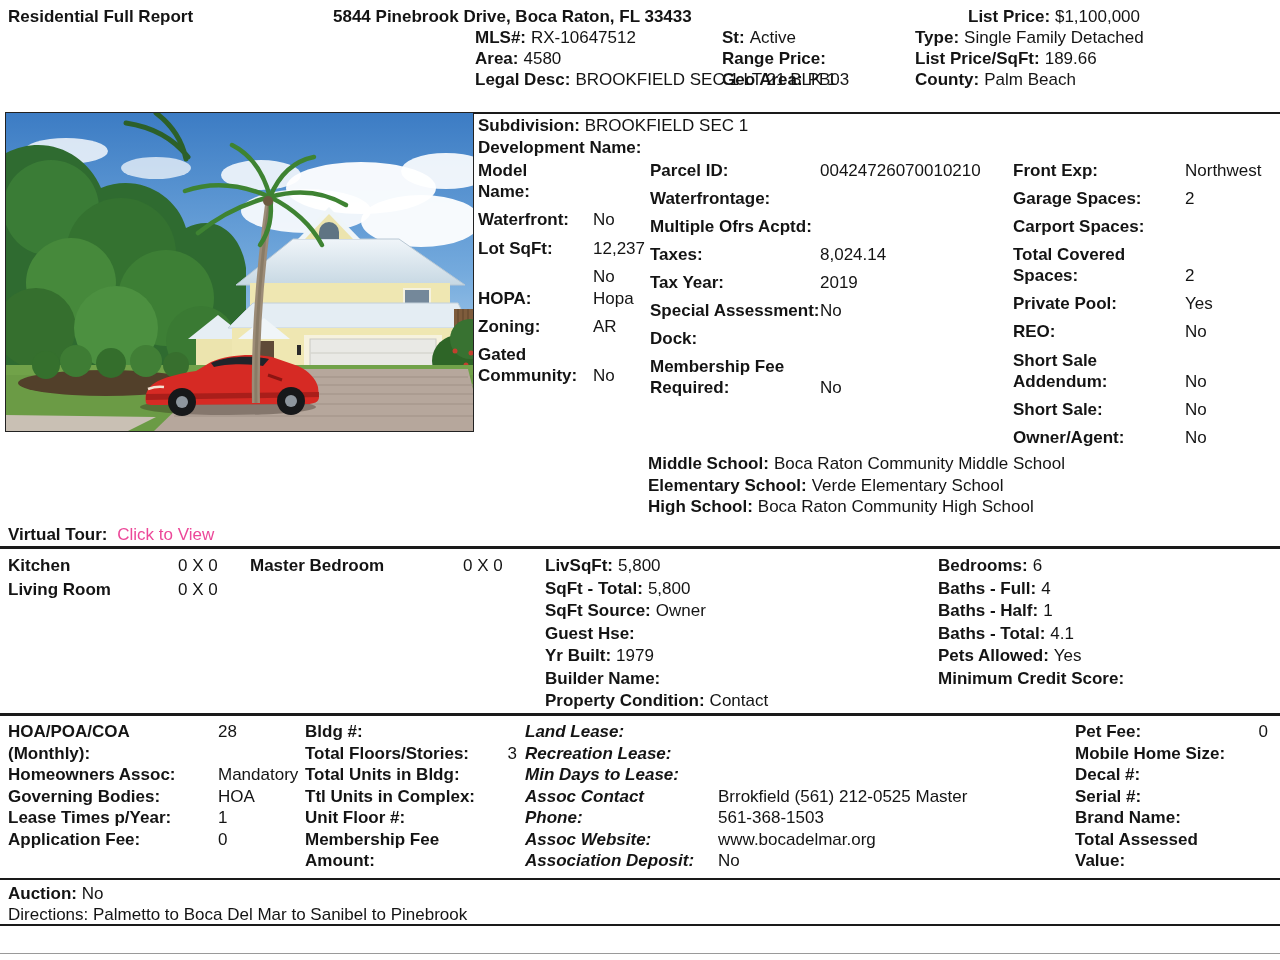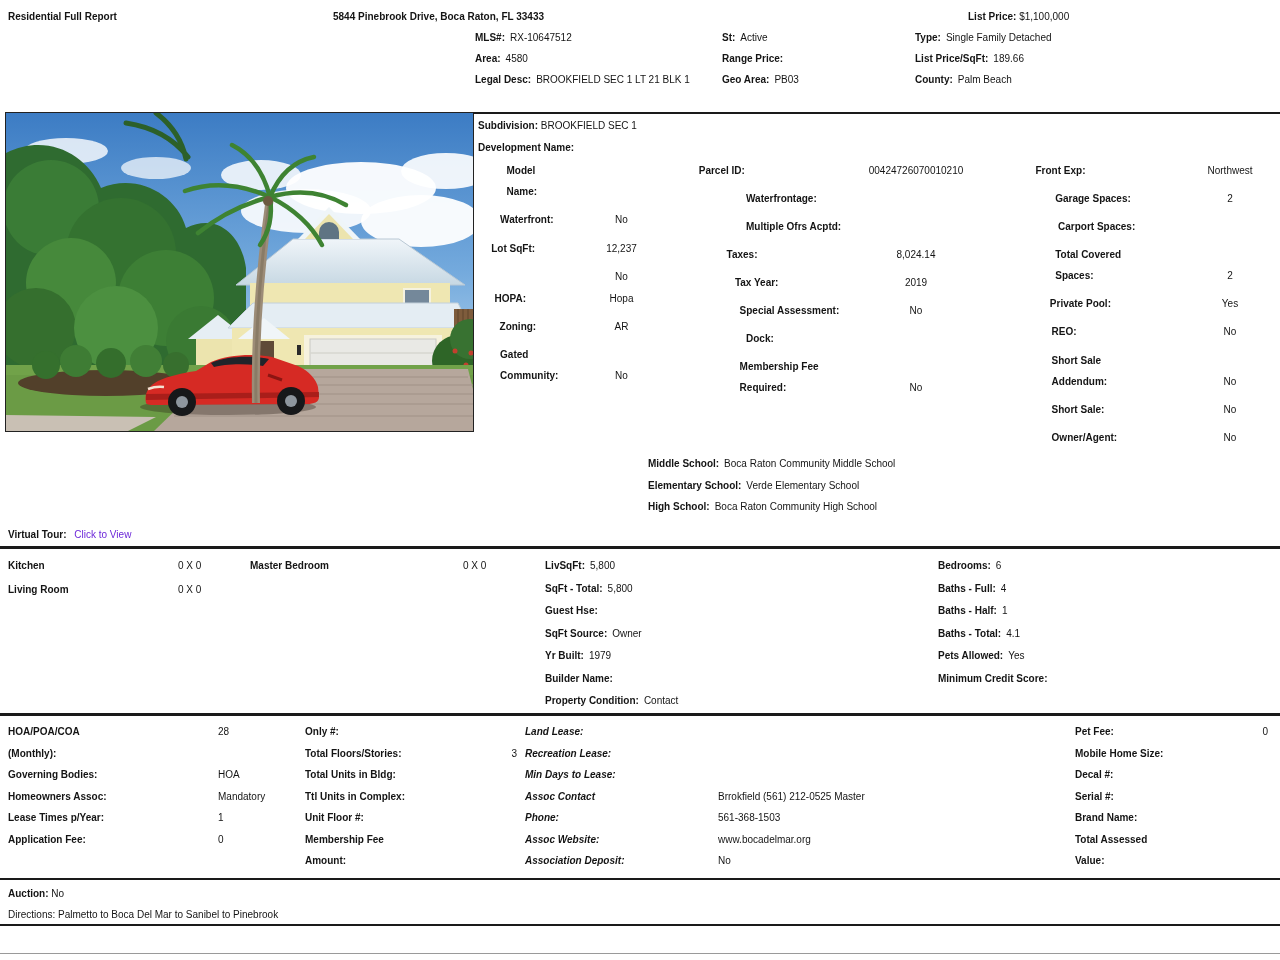--- a/index.html
+++ b/index.html
@@ -1,27 +1,27 @@
 <!DOCTYPE html>
 <html><head>
 <meta charset="utf-8">
 <style>
   html,body{margin:0;padding:0;background:#ffffff;}
   .page{
     position:relative;width:1280px;height:960px;background:#fff;overflow:hidden;
-    font-family:"Liberation Sans", sans-serif;font-size:10px;line-height:21px;color:#141414;
+    font-family:"Liberation Sans", sans-serif;font-size:17px;line-height:21px;color:#141414;
   }
   .b{font-weight:700;}
   .abs{position:absolute;}
   .rule{position:absolute;background:#1a1a1a;}
   
   .pair{display:flex;}
   .lbl{font-weight:700;white-space:pre-line;flex:0 0 auto;}
   .val{flex:0 0 auto;}
-  .fx-end .pair{align-items:flex-end;margin-bottom:7px;justify-content:center;}
+  .fx-end .pair{align-items:flex-end;margin-bottom:7px;}
   .fx-start .pair{align-items:flex-start;margin-bottom:0;line-height:21.5px;}
   .inline-list .pair{display:block;}
   .inline-list .lbl{display:inline;white-space:normal;}
   .inline-list .val{display:inline;margin-left:5px;}
   .gap8{margin-top:8px;}
   .tight{margin-bottom:1px !important;}
   .bv .val{font-weight:700;}
   
   #hdr-col1,#hdr-col2,#hdr-col3{line-height:21px;}
   #colA{left:478px;top:160px;width:172px;}  #colA .lbl{width:115px;}
@@ -299,21 +299,21 @@
     </div>
 
   <div id="schools" class="abs inline-list">
       <div class="pair"><span class="lbl">Middle School:</span><span class="val">Boca Raton Community Middle School</span></div>
       <div class="pair"><span class="lbl">Elementary School:</span><span class="val">Verde Elementary School</span></div>
       <div class="pair"><span class="lbl">High School:</span><span class="val">Boca Raton Community High School</span></div>
     </div>
 
   <div class="abs" style="left:8px;top:524px;">
     <span class="b">Virtual Tour:</span>
-    <a class="vt-link" style="color:#6d28d9;margin-left:5px;">Click to View</a>
+    <a class="vt-link" style="color:#ec4899;margin-left:5px;">Click to View</a>
   </div>
 
   <div class="rule" style="left:0;top:546px;width:1280px;height:3px;"></div>
 
   <div id="room-col1" class="abs">
       <div class="pair">
         <span class="lbl">Kitchen</span>
         <span class="val">0 X 0</span>
       </div>
       <div class="pair">
@@ -323,22 +323,22 @@
     </div>
   <div id="room-col2" class="abs">
       <div class="pair">
         <span class="lbl">Master Bedroom</span>
         <span class="val">0 X 0</span>
       </div>
     </div>
   <div id="details" class="abs inline-list">
       <div class="pair"><span class="lbl">LivSqFt:</span><span class="val">5,800</span></div>
       <div class="pair"><span class="lbl">SqFt - Total:</span><span class="val">5,800</span></div>
+      <div class="pair"><span class="lbl">SqFt Source:</span><span class="val">Owner</span></div>
       <div class="pair"><span class="lbl">Guest Hse:</span><span class="val"></span></div>
-      <div class="pair"><span class="lbl">SqFt Source:</span><span class="val">Owner</span></div>
       <div class="pair"><span class="lbl">Yr Built:</span><span class="val">1979</span></div>
       <div class="pair"><span class="lbl">Builder Name:</span><span class="val"></span></div>
       <div class="pair"><span class="lbl">Property Condition:</span><span class="val">Contact</span></div>
     </div>
   <div id="stats" class="abs inline-list">
       <div class="pair"><span class="lbl">Bedrooms:</span><span class="val">6</span></div>
       <div class="pair"><span class="lbl">Baths - Full:</span><span class="val">4</span></div>
       <div class="pair"><span class="lbl">Baths - Half:</span><span class="val">1</span></div>
       <div class="pair"><span class="lbl">Baths - Total:</span><span class="val">4.1</span></div>
       <div class="pair"><span class="lbl">Pets Allowed:</span><span class="val">Yes</span></div>
@@ -347,39 +347,39 @@
 
   <div class="rule" style="left:0;top:713px;width:1280px;height:3px;"></div>
 
   <div id="hoa-col1" class="abs fx-start">
       <div class="pair">
         <span class="lbl">HOA/POA/COA
 (Monthly):</span>
         <span class="val">28</span>
       </div>
       <div class="pair">
+        <span class="lbl">Homeowners Assoc:</span>
+        <span class="val">Mandatory</span>
+      </div>
+      <div class="pair">
         <span class="lbl">Governing Bodies:</span>
         <span class="val">HOA</span>
       </div>
       <div class="pair">
-        <span class="lbl">Homeowners Assoc:</span>
-        <span class="val">Mandatory</span>
-      </div>
-      <div class="pair">
         <span class="lbl">Lease Times p/Year:</span>
         <span class="val">1</span>
       </div>
       <div class="pair">
         <span class="lbl">Application Fee:</span>
         <span class="val">0</span>
       </div>
     </div>
   <div id="hoa-col2" class="abs fx-start">
       <div class="pair">
-        <span class="lbl">Only #:</span>
+        <span class="lbl">Bldg #:</span>
         <span class="val"></span>
       </div>
       <div class="pair">
         <span class="lbl">Total Floors/Stories:</span>
         <span class="val">3</span>
       </div>
       <div class="pair">
         <span class="lbl">Total Units in Bldg:</span>
         <span class="val"></span>
       </div>

